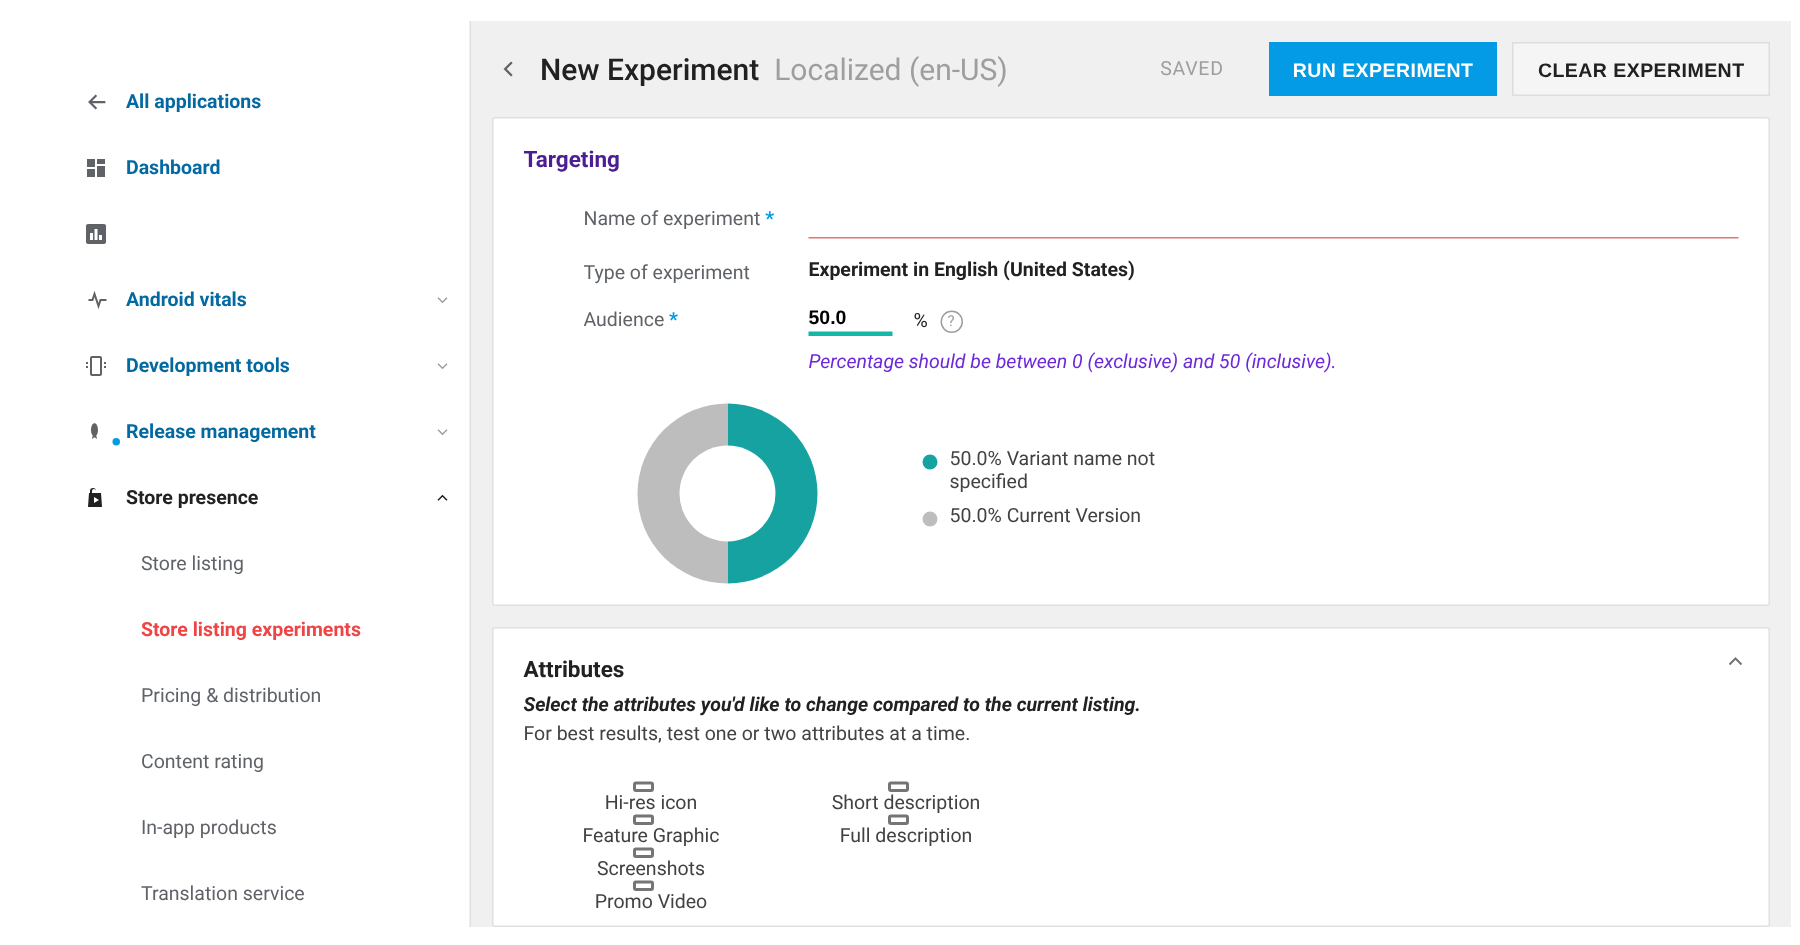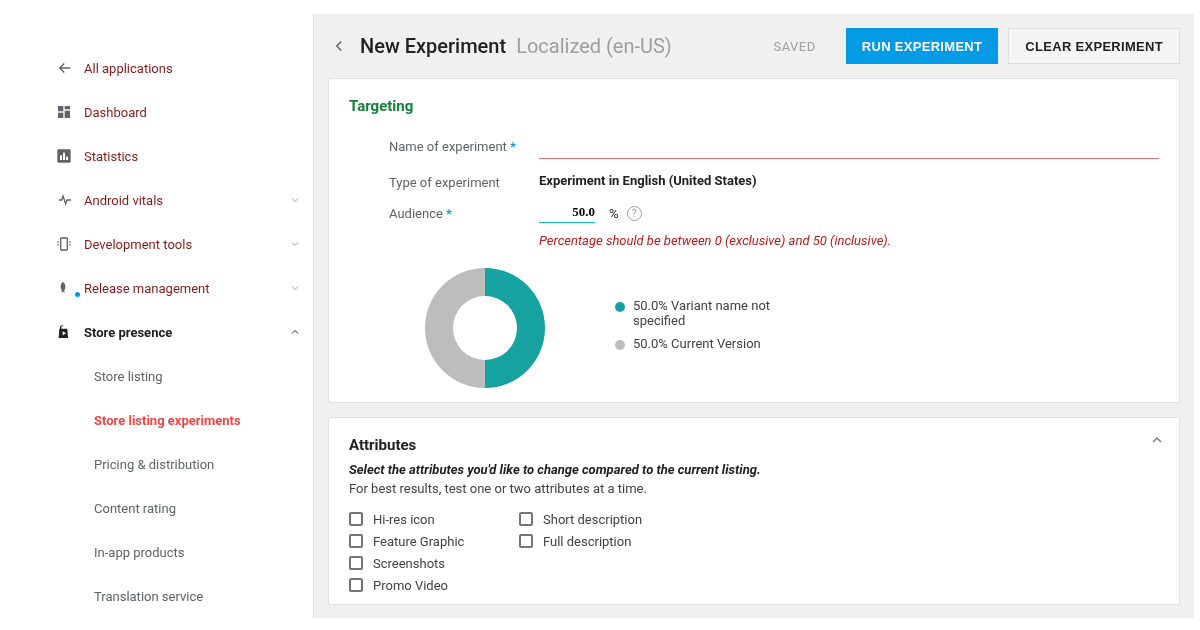--- a/index.html
+++ b/index.html
@@ -25,23 +25,23 @@
     border-right: 1px solid #e0e0e0;
     padding-top: 32px;
     background: #fff;
     position: relative;
   }
   .side-row {
     display: flex;
     align-items: center;
     height: 44px;
     padding: 0 12px 0 12px;
-    color: #7f1d1d;
-    font-size: 13px;
-    font-weight: 400;
+    color: #0369a1;
+    font-size: 13px;
+    font-weight: 700;
     cursor: pointer;
   }
   .side-row .icon-slot {
     width: 28px;
     display: flex;
     align-items: center;
     justify-content: flex-start;
     color: #5f6368;
   }
   .side-row .label { flex: 1; }
@@ -112,21 +112,21 @@
   .card {
     background:#fff;
     margin: 0 14px 14px 14px;
     border:1px solid #e0e0e0;
     border-radius:2px;
     padding: 18px 20px 4px 20px;
   }
   .card h3 {
     font-size: 15px;
     font-weight: 700;
-    color:#15803d;
+    color:#4c1d95;
     margin-bottom: 22px;
   }
   .form-row {
     display:flex;
     align-items:flex-start;
     margin-bottom: 14px;
     margin-left: 40px;
   }
   .form-row .flabel {
     width: 150px;
@@ -145,38 +145,37 @@
     width: 620px;
     height: 22px;
     font-size:13px;
     background:transparent;
     outline:none;
   }
   .aud-wrap { display:flex; flex-direction:column; }
   .aud-line { display:flex; align-items:center; }
   .aud-input {
     border:none;
-    border-bottom:1px solid #14b8a6;
+    border-bottom:3px solid #14b8a6;
     width: 56px;
     font-size:13px;
     font-weight:700;
-    text-align:right;
+    text-align:left;
     outline:none;
     padding-bottom:2px;
-    font-family:Liberation Serif, serif;
   }
   .pct { font-size:13px; margin-left: 14px; color:#212121; }
   .help-icon {
     width:15px;height:15px;border-radius:50%;
     border:1px solid #9e9e9e;color:#9e9e9e;
     display:inline-flex;align-items:center;justify-content:center;
     font-size:10px;margin-left:8px;
   }
   .hint {
-    color:#b91c1c;
+    color:#6d28d9;
     font-style: italic;
     font-size: 13px;
     margin-top: 10px;
   }
   .chart-row {
     display:flex;
     align-items:center;
     padding: 6px 0 10px 76px;
   }
   .donut {
@@ -189,27 +188,27 @@
   }
   .legend { margin-left: 70px; font-size:13px; color:#424242; }
   .legend-item { display:flex; align-items:flex-start; margin-bottom:8px; max-width:180px; }
   .swatch { width:10px;height:10px;border-radius:50%;margin:4px 8px 0 0; flex-shrink:0;}
   .swatch.teal{background:#17a2a2;}
   .swatch.grey{background:#bdbdbd;}
   
   .attr-card { padding-bottom: 8px; position:relative;}
   .attr-card .section-title { font-size:15px;font-weight:700;margin-bottom:8px;}
   .attr-help1 { font-size:13px;font-weight:700;margin-bottom:4px;font-style:italic;}
-  .attr-help2 { font-size:13px;color:#424242;margin-bottom:12px;}
+  .attr-help2 { font-size:13px;color:#424242;margin-bottom:24px;}
   .attr-cols { display:flex; }
   .attr-col { width: 170px; }
   .cb-row {
     display:flex;align-items:center;
     height: 22px;
-    font-size:13px;color:#424242;
+    font-size:13px;color:#424242;flex-direction:column;
   }
   .cb {
     width:14px;height:14px;border:2px solid #757575;border-radius:2px;
     margin-right:10px;
   }
   .expand-icon {
     position:absolute; right:14px; top:14px;
     color:#757575;
   }
   svg { display:block; }
@@ -245,21 +244,20 @@
 
     <div class="side-row">
       <span class="icon-slot">
         <svg width="16" height="16" viewBox="0 0 24 24" fill="currentColor">
             <rect x="2" y="2" width="20" height="20" rx="2"></rect>
             <rect x="6" y="11" width="3" height="7" fill="#fff"></rect>
             <rect x="10.5" y="7" width="3" height="11" fill="#fff"></rect>
             <rect x="15" y="13" width="3" height="5" fill="#fff"></rect>
           </svg>
       </span>
-      <span class="label">Statistics</span>
     </div>
 
     <div class="side-row">
       <span class="icon-slot">
         <svg width="18" height="16" viewBox="0 0 24 24" fill="none" stroke="currentColor" stroke-width="2">
             <path d="M3 12h4l2-6 4 12 2-6h6"></path>
           </svg>
       </span>
       <span class="label">Android vitals</span>
       <span class="chev">

